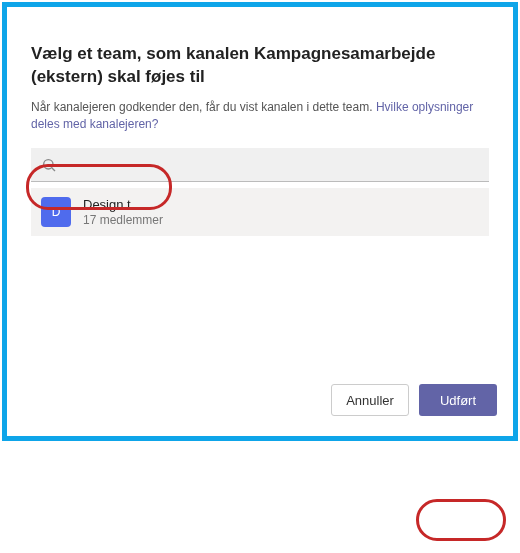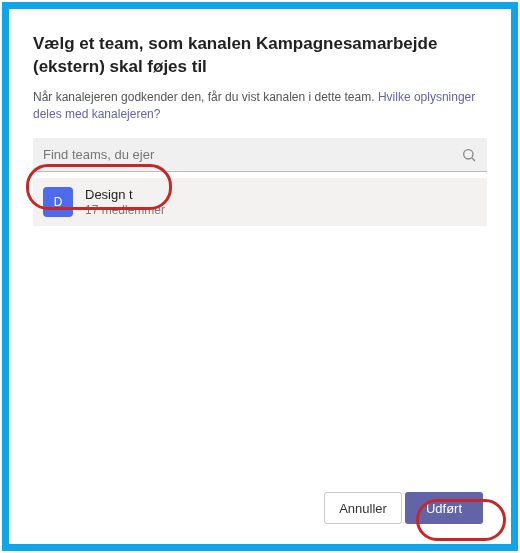--- a/index.html
+++ b/index.html
@@ -4,25 +4,25 @@
   <style>
     * { box-sizing: border-box; margin: 0; padding: 0; }
     body {
       font-family: "Segoe UI", -apple-system, BlinkMacSystemFont, sans-serif;
       background: #fff;
       width: 520px;
       height: 553px;
       position: relative;
     }
     .dialog {
-      border: 7px solid #0ea5e9;
+      border: 5px solid #0ea5e9;
       width: 516px;
-      height: 549px;
+      height: 439px;
       margin: 2px;
-      padding: 24px 24px 16px 24px;
+      padding: 36px 24px 16px 24px;
       display: flex;
       flex-direction: column;
       position: relative;
     }
     .title {
       font-size: 17px;
       font-weight: 600;
       color: #222;
       line-height: 1.35;
       margin-bottom: 10px;
@@ -97,24 +97,24 @@
     }
     .hl-done {
       right: 14px;
       bottom: 12px;
       width: 90px;
       height: 42px;
       border-radius: 22px;
     }
     .footer {
       position: absolute;
-      right: 28px;
+      right: 16px;
       bottom: 20px;
       display: flex;
-      gap: 3px;
+      gap: 10px;
     }
     .btn {
       height: 32px;
       min-width: 78px;
       border-radius: 3px;
       font-size: 13px;
       cursor: pointer;
       border: none;
       padding: 0 14px;
     }
@@ -134,21 +134,20 @@
 
 <div class="dialog">
 
   <h2 class="title">Vælg et team, som kanalen Kampagnesamarbejde (ekstern) skal føjes til</h2>
 
   <p class="subtitle">
     <span>Når kanalejeren godkender den, får du vist kanalen i dette team. </span><span class="link">Hvilke oplysninger deles med kanalejeren?</span>
   </p>
 
   <div class="search-row">
-    <input class="search-input" type="text" placeholder="Find teams, du ejer" style="">
     <svg class="search-icon" viewBox="0 0 24 24" fill="none" stroke="currentColor" stroke-width="2">
       <circle cx="11" cy="11" r="7"></circle>
       <line x1="21" y1="21" x2="16.5" y2="16.5"></line>
     </svg>
   </div>
 
   <div class="team-row">
     <div class="avatar">D</div>
     <div class="team-text">
       <span class="team-name">Design t</span>

